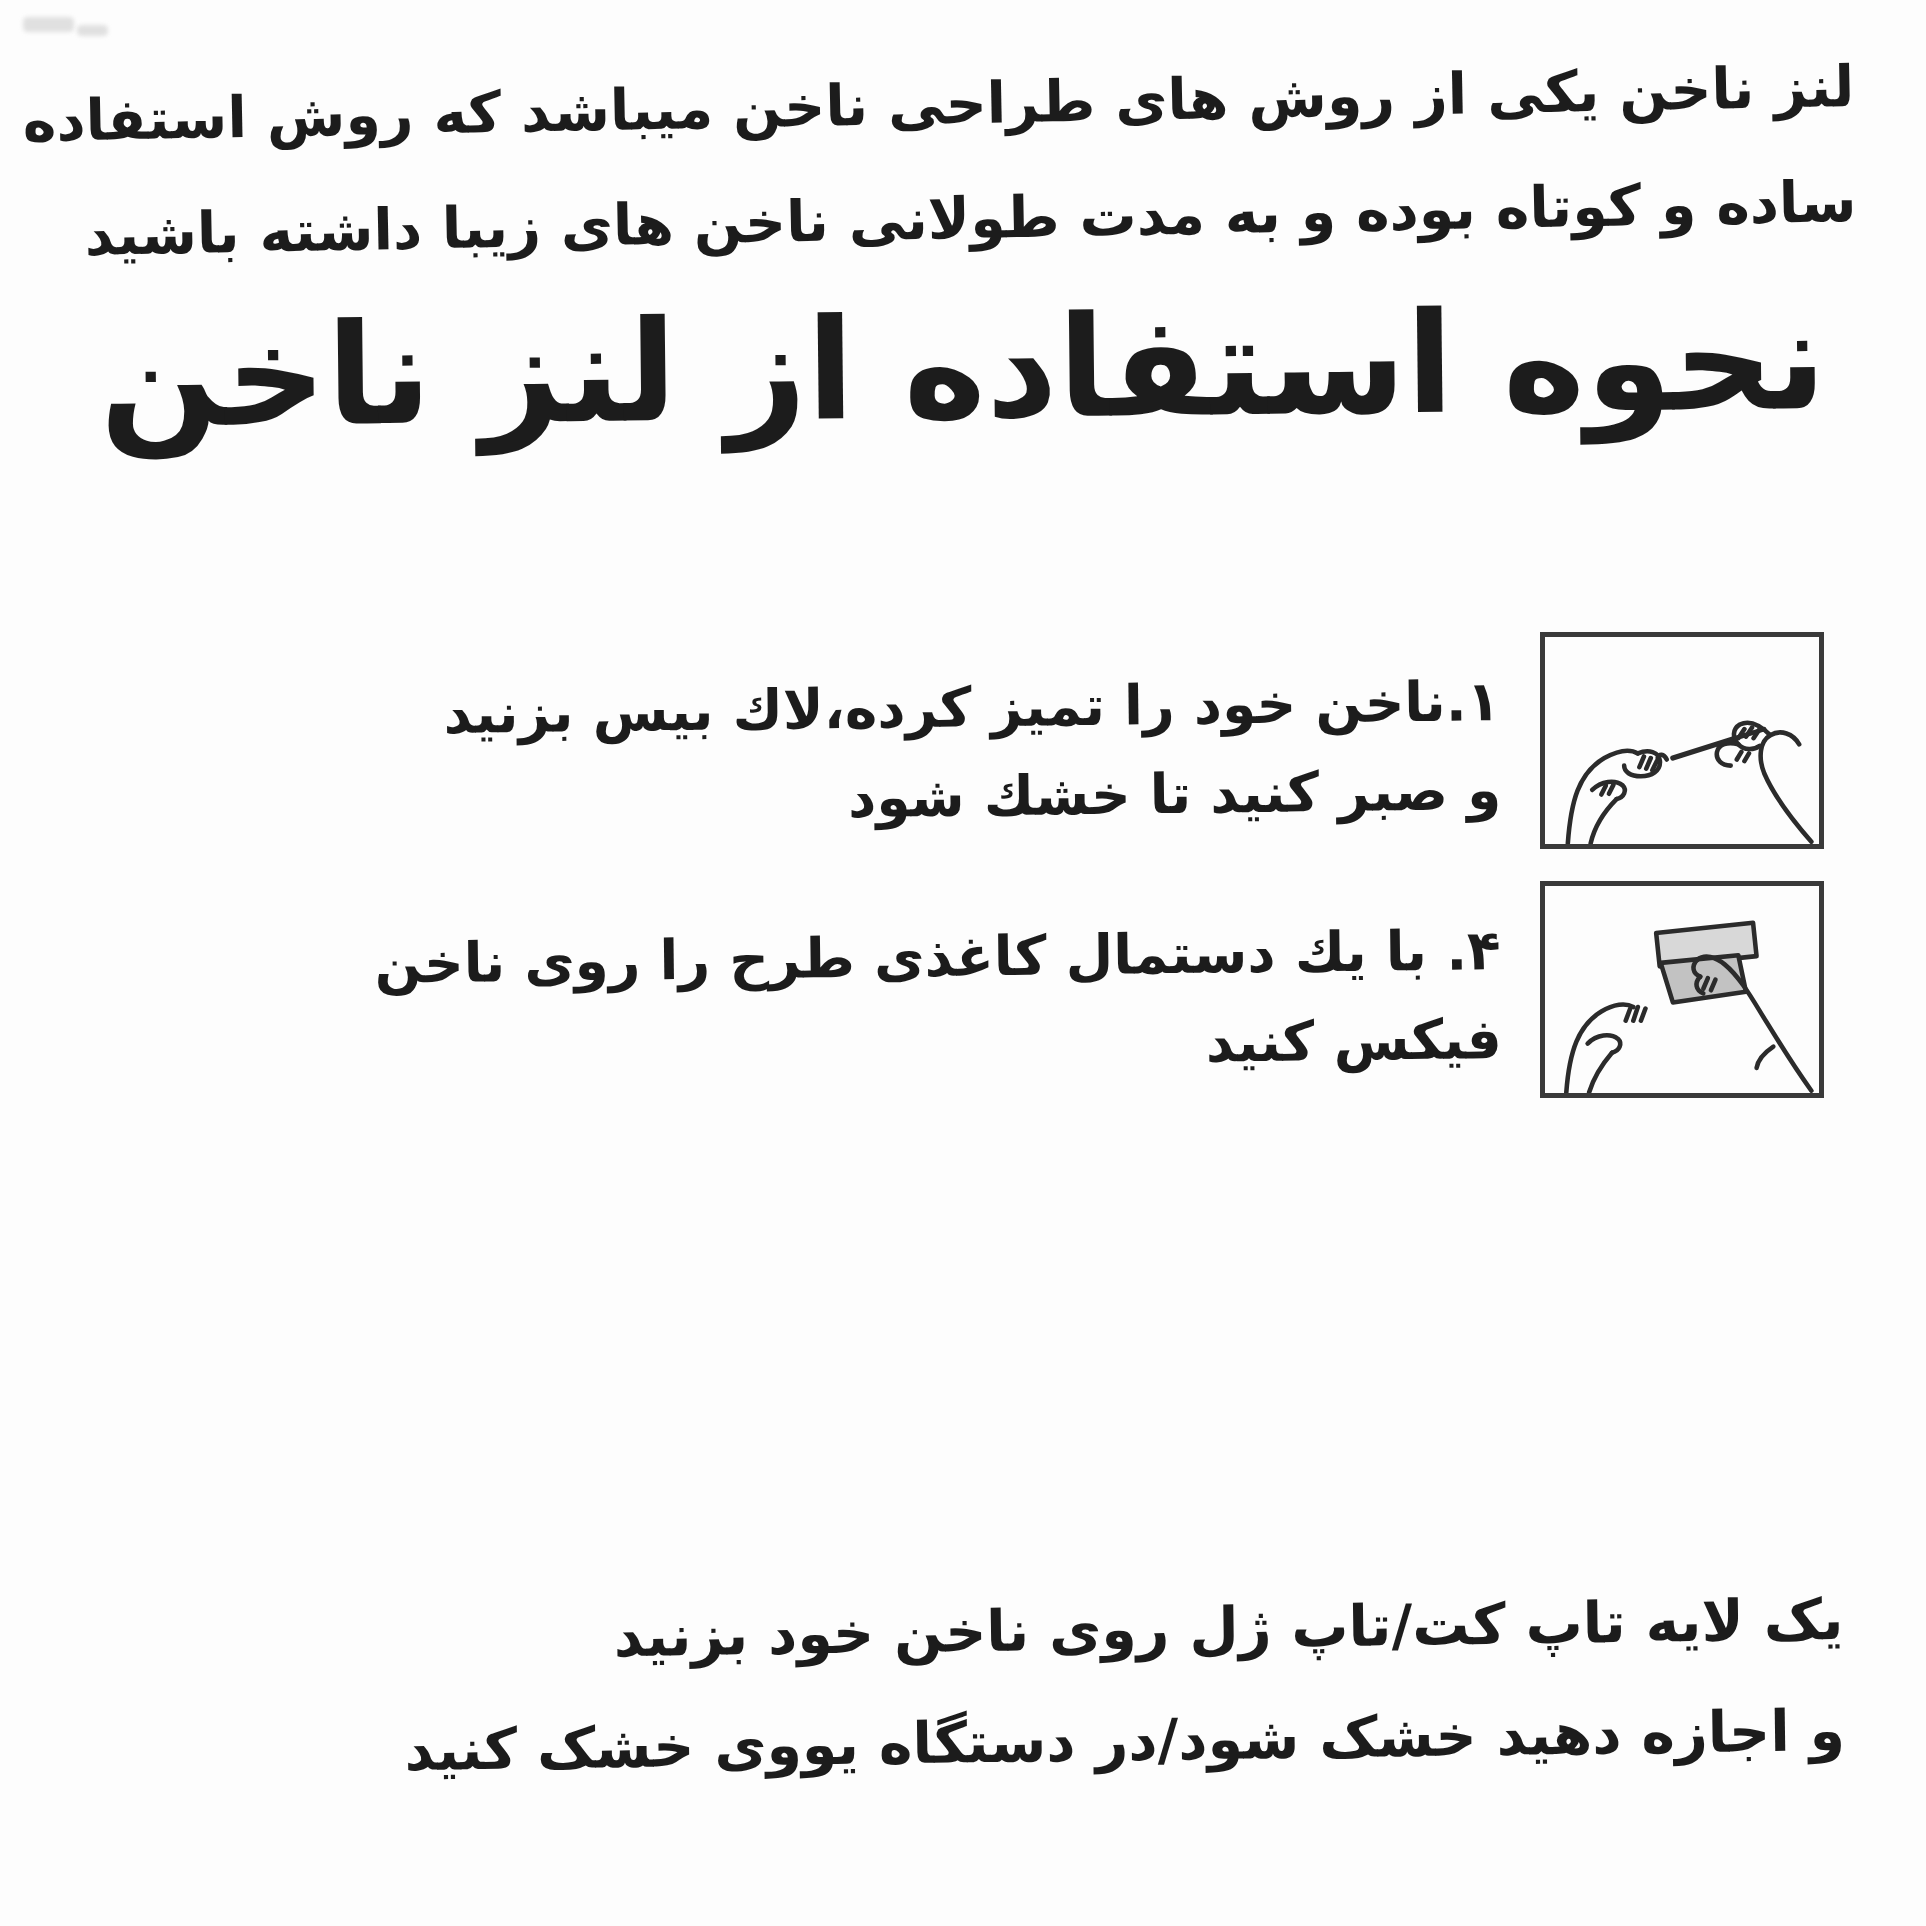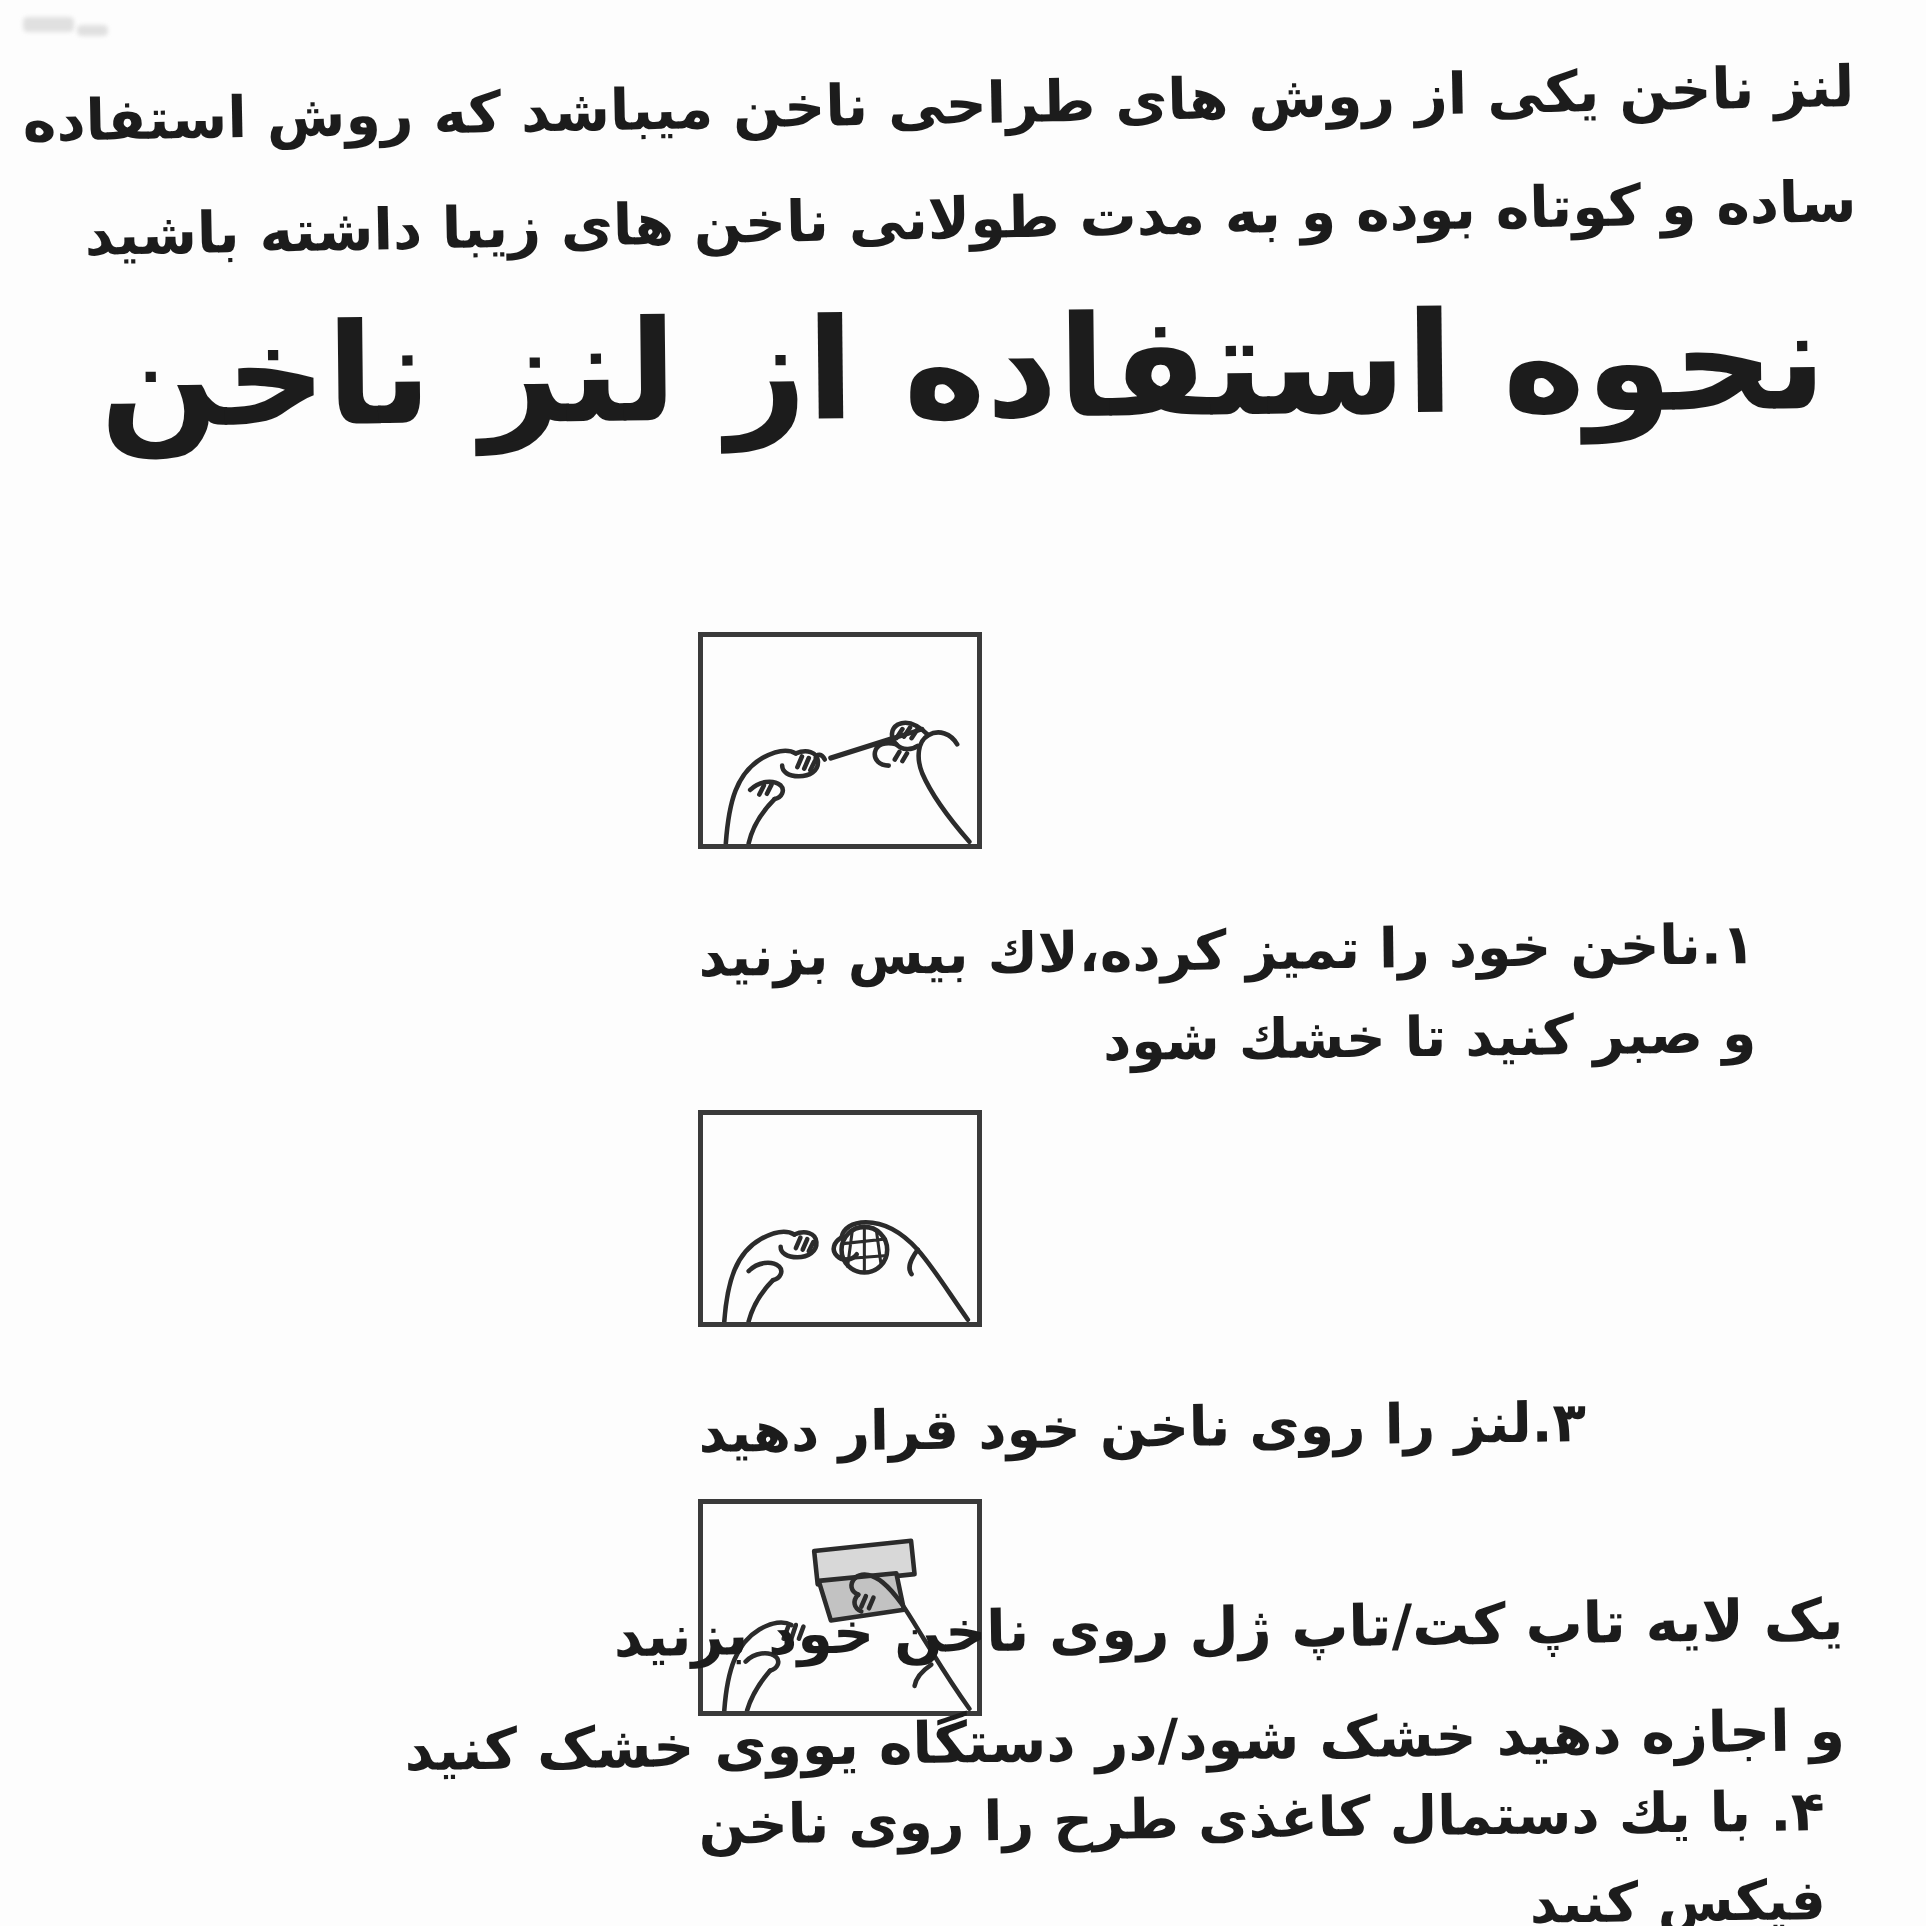--- a/index.html
+++ b/index.html
@@ -37,24 +37,23 @@
     letter-spacing:0.8px;
     white-space:nowrap;
     transform:rotate(-0.6deg);
   }
 
   .steps{
     position:absolute;top:632px;right:102px;
   }
   .step{
     display:flex;
-    align-items:flex-end;
+    align-items:center;
     margin-bottom:32px;
     gap:40px;
-    flex-direction:column;
   }
   .illus{
     flex:0 0 auto;
     width:274px;height:207px;
     border:5.4px solid #3a3a3a;
     background:#fdfdfd;
     box-sizing:content-box;
   }
   .illus svg{display:block;width:100%;height:100%;}
   .step-text{
@@ -112,41 +111,20 @@
         </g>
       </svg>
     </div>
     <div class="step-text">
       <div>۱.ناخن خود را تمیز کرده،لاك بیس بزنید</div>
       <div>و صبر کنید تا خشك شود</div>
     </div>
   </div>
 
 
-  <div class="step">
-    <div class="illus">
-      <svg viewBox="0 0 360 270">
-        <g fill="none" stroke="#2b2b2b" stroke-width="6" stroke-linecap="round" stroke-linejoin="round">
-          <path d="M28,270 C32,216 44,180 76,162 C94,152 110,150 120,156"></path>
-          <path d="M120,156 C134,150 148,154 149,166 C150,178 138,186 124,186 C110,186 102,180 102,172"></path>
-          <path d="M128,160 L122,174 M137,162 L131,176 M145,166 L139,178"></path>
-          <path d="M60,204 C72,192 90,190 100,198 C106,204 102,214 92,216"></path>
-          <path d="M92,216 C78,230 66,248 60,270"></path>
-          <path d="M348,268 C316,222 300,196 282,176 C262,154 238,140 214,140 C196,140 184,148 182,160"></path>
-          <path d="M182,160 C172,166 168,176 176,184 C184,192 196,190 202,182"></path>
-          <path d="M282,176 C272,190 268,200 274,208"></path>
-          <circle cx="212" cy="176" r="30"></circle>
-          <path d="M196,152 L190,198 M212,146 L212,204 M228,152 L234,196 M184,168 L240,162 M186,188 L238,184" stroke-width="4"></path>
-        </g>
-      </svg>
-    </div>
-    <div class="step-text">
-      <div>۳.لنز را روی ناخن خود قرار دهید</div>
-    </div>
-  </div>
 
   <div class="step">
     <div class="illus">
       <svg viewBox="0 0 360 270">
         <g fill="none" stroke="#2b2b2b" stroke-width="6" stroke-linecap="round" stroke-linejoin="round">
           <rect x="148" y="54" width="128" height="44" fill="#d8d8d8" transform="rotate(-6 212 76)"></rect>
           <path d="M152,100 L254,90 L264,138 L168,152 Z" fill="#c2c2c2"></path>
           <path d="M28,270 C32,216 44,182 74,164 C90,154 106,152 116,158"></path>
           <path d="M112,160 L106,176 M122,158 L116,176 M132,160 L126,176"></path>
           <path d="M56,206 C68,194 86,192 96,200 C102,206 98,216 88,218"></path>

